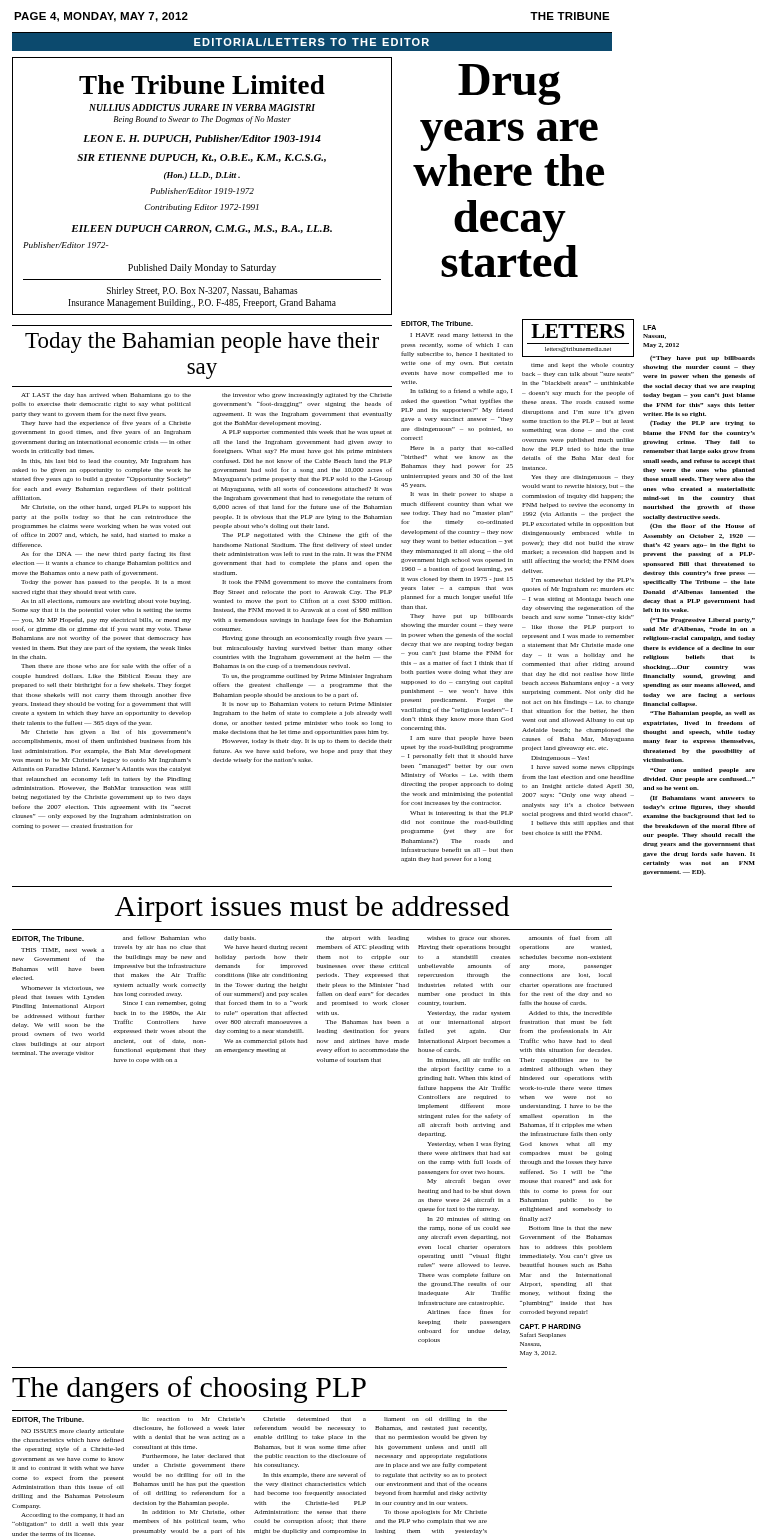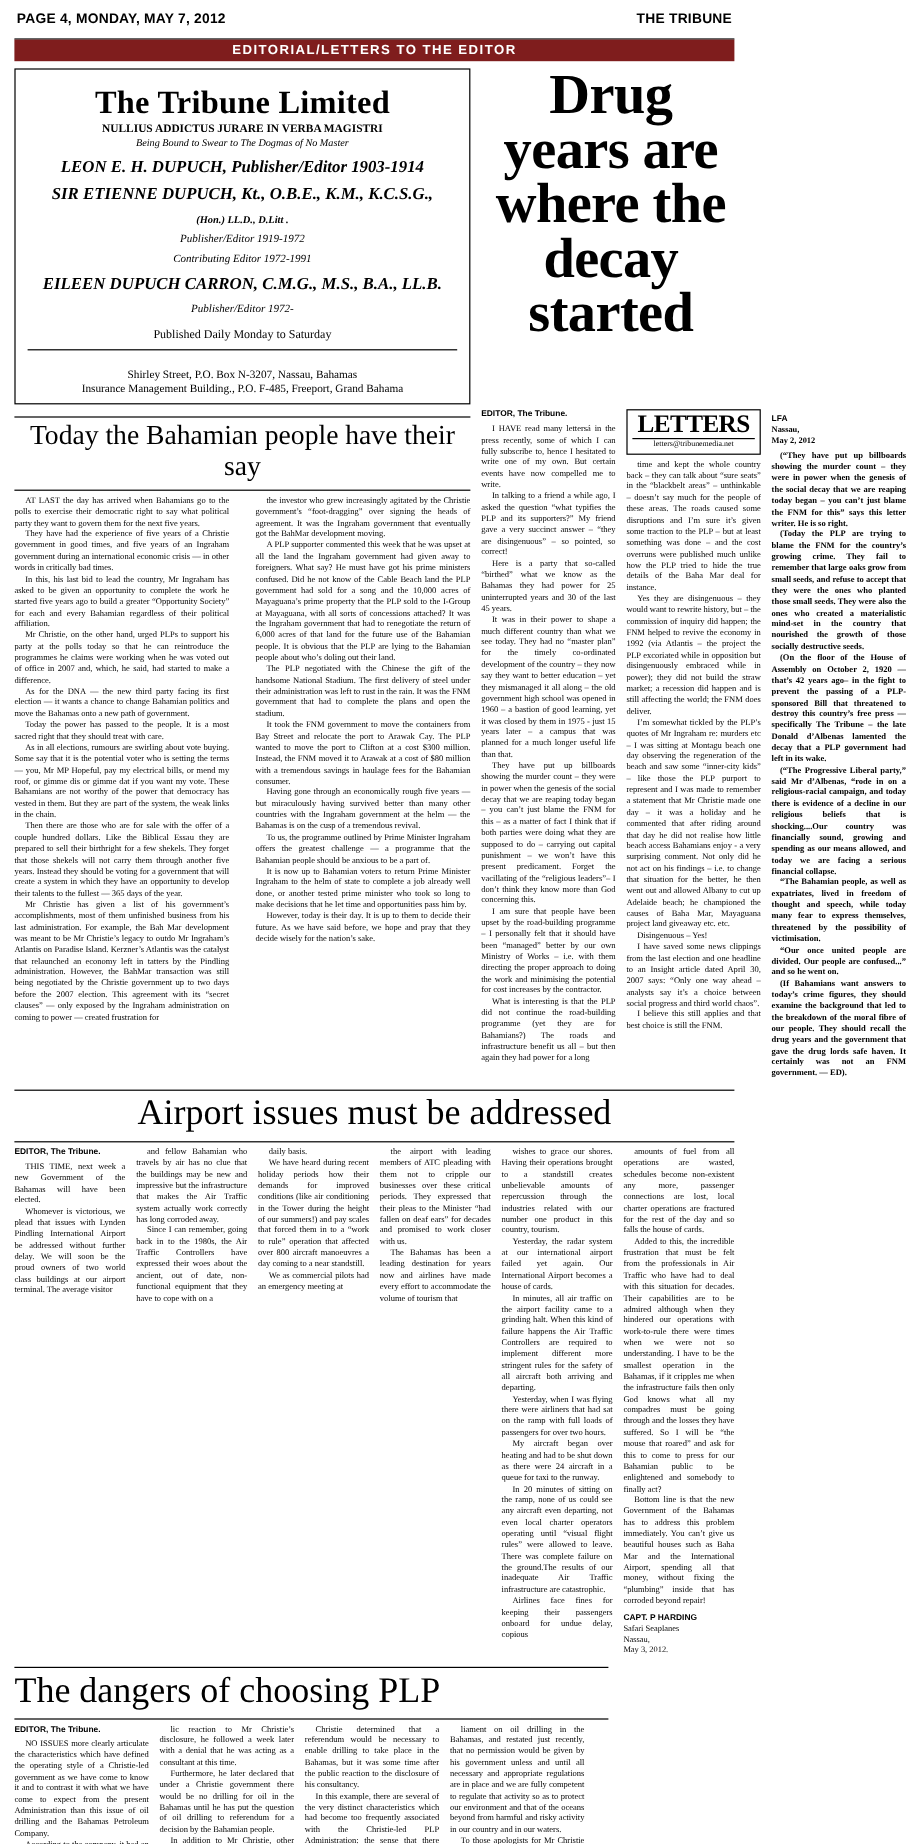--- a/index.html
+++ b/index.html
@@ -12,32 +12,32 @@
     position:relative;
   }
   .page { width:636px; height:1537px; padding:10px 24px 6px 12px; position:relative; }
 
   
   .runhead { display:flex; justify-content:space-between; align-items:baseline;
              font-family:"Liberation Sans", sans-serif; font-weight:bold;
              font-size:11.5px; letter-spacing:.2px; padding:0 2px 4px 2px; }
   .runhead .right { font-size:11.5px; }
 
-  .sectionbar { background:#7f1d1d; color:#fff; text-align:center;
+  .sectionbar { background:#0c4a6e; color:#fff; text-align:center;
                 font-family:"Liberation Sans", sans-serif; font-weight:bold;
                 font-size:11px; letter-spacing:1.2px; padding:3px 0 3px 0; margin-bottom:6px;}
 
   
   .top-wrap { display:flex; gap:10px; }
   .masthead { width:380px; border:1px solid #000; padding:8px 10px 6px 10px; text-align:center; }
   .masthead h1 { font-family:"Liberation Serif", serif; font-weight:bold;
                  font-size:27px; margin:4px 0 2px 0; letter-spacing:.2px;}
-  .masthead .latin { font-weight:bold; font-size:9.5px; margin:2px 0 0 0;}
+  .masthead .latin { font-style:italic; font-weight:bold; font-size:9.5px; margin:2px 0 0 0;}
   .masthead .latin2 { font-style:italic; font-size:8.5px; margin:1px 0 8px 0;}
-  .masthead .line { font-style:italic; font-size:14px; margin:7px 0 0 0; }
+  .masthead .line { font-style:italic; font-size:11px; margin:7px 0 0 0; }
   .masthead .line.small { font-size:8.7px; }
   .masthead .line.b { font-weight:bold;}
   .masthead .pub { font-style:italic; font-size:9.2px; margin:6px 0 0 0;}
   .masthead .pubdaily { font-size:10px; margin:12px 0 6px 0; }
   .masthead .addr { font-size:9.4px; margin:2px 0 0 0;}
   .masthead hr.rule { border:none; border-top:1px solid #000; margin:6px 0 0 0;}
 
   .headline-right { flex:1; padding-left:4px; }
   .headline-right h2 { font-family:"Liberation Serif", serif; font-weight:bold;
       font-size:47px; line-height:.97; text-align:center; margin:0; letter-spacing:-.5px; }
@@ -87,24 +87,24 @@
     <div class="masthead">
       <h1>The Tribune Limited</h1>
       <p class="latin">NULLIUS ADDICTUS JURARE IN VERBA MAGISTRI</p>
       <p class="latin2">Being Bound to Swear to The Dogmas of No Master</p>
       <p class="line b">LEON E. H. DUPUCH, Publisher/Editor 1903-1914</p>
       <p class="line b">SIR ETIENNE DUPUCH, Kt., O.B.E., K.M., K.C.S.G.,</p>
       <p class="line b small">(Hon.) LL.D., D.Litt .</p>
       <p class="pub">Publisher/Editor 1919-1972</p>
       <p class="pub">Contributing Editor 1972-1991</p>
       <p class="line b" style="margin-top:10px">EILEEN DUPUCH CARRON, C.M.G., M.S., B.A., LL.B.</p>
-      <p class="pub" style="text-align:center">Publisher/Editor 1972-</p>
+      <p class="pub" style="text-align:left">Publisher/Editor 1972-</p>
       <p class="pubdaily">Published Daily Monday to Saturday</p>
       <hr class="rule">
-      <p class="addr" style="margin-top:16px">Shirley Street, P.O. Box N-3207, Nassau, Bahamas</p>
+      <p class="addr" style="margin-top:6px">Shirley Street, P.O. Box N-3207, Nassau, Bahamas</p>
       <p class="addr">Insurance Management Building., P.O. F-485, Freeport, Grand Bahama</p>
     </div>
     <div class="headline-right">
       <h2>Drug years are where the decay started</h2>
     </div>
   </div>
 
   <div style="display:flex; gap:9px; margin-top:4px;">
 
     <div style="width:380px;">

